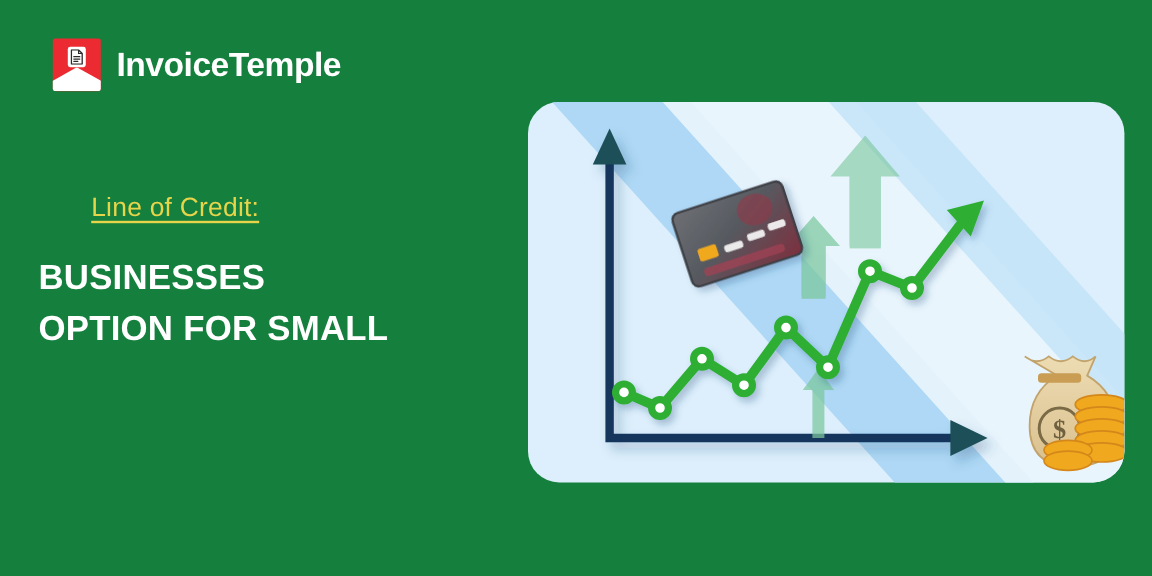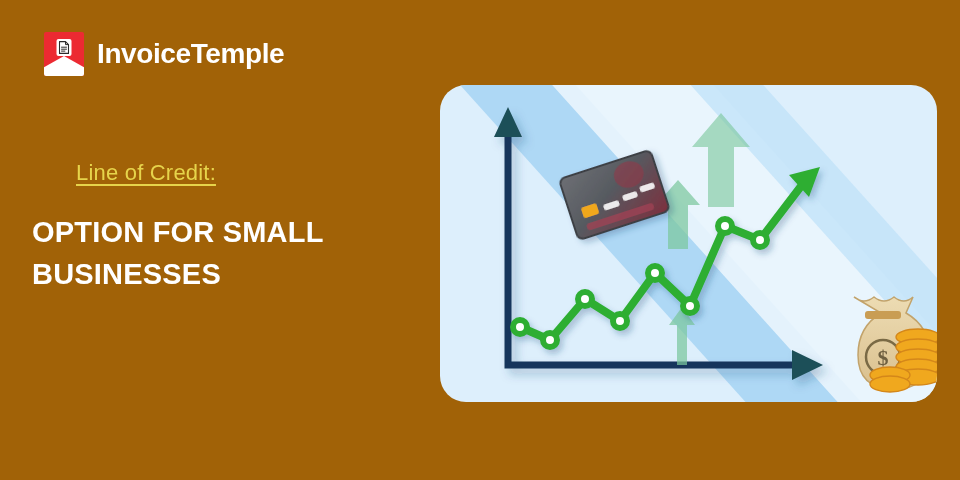--- a/index.html
+++ b/index.html
@@ -2,21 +2,21 @@
 <html><head>
 <meta charset="utf-8">
 <style>
   html,body{margin:0;padding:0;}
   body{
     width:960px;height:480px;overflow:hidden;
     background:#00305e;
     font-family:"Liberation Sans", sans-serif;
     position:relative;
   }
-  #banner{position:absolute;inset:0;background:#a16207;}
+  #banner{position:absolute;inset:0;background:#15803d;}
 
   
   .brand{position:absolute;left:44px;top:32px;display:flex;align-items:center;gap:13px;}
   .brand-mark{
     width:40px;height:44px;position:relative;border-radius:2px;overflow:hidden;
     background:#ec2a32;
   }
   .brand-mark .doc{
     position:absolute;left:50%;top:7px;transform:translateX(-50%);
     width:15px;height:17px;background:#ffffff;border-radius:2px;
@@ -72,22 +72,22 @@
           <path d="M3 6.2h5M3 8.2h5M3 10.1h3.4" stroke="#2b2b2b" stroke-width="1" stroke-linecap="round"></path>
         </svg>
       </div>
       <div class="roof"></div>
     </div>
     <div class="brand-name">InvoiceTemple</div>
   </div>
 
   <div class="headline">
     <div class="eyebrow">Line of Credit:</div>
+    <div class="title-line">BUSINESSES</div>
     <div class="title-line">OPTION FOR SMALL</div>
-    <div class="title-line">BUSINESSES</div>
   </div>
 
   <div class="illus-card">
 
     <div class="stripe-wrap">
       <div class="stripe s1"></div>
       <div class="stripe s2"></div>
       <div class="stripe s3"></div>
     </div>
 

